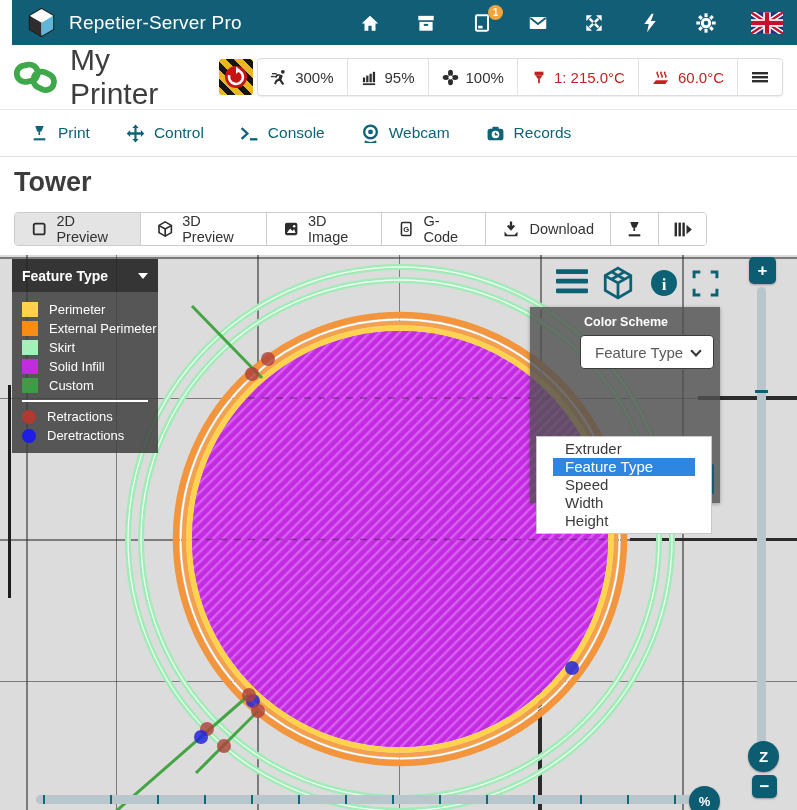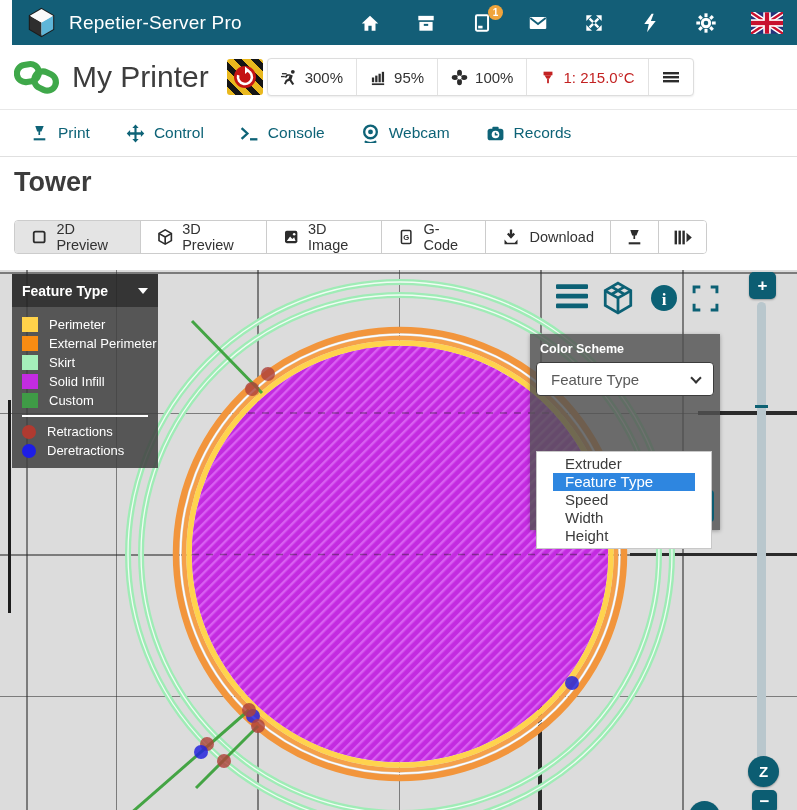--- a/index.html
+++ b/index.html
@@ -28,21 +28,21 @@
           font-size:15px; color:#333; cursor:pointer; white-space:nowrap; }
   .pill:last-child { border-right:none; }
   .pill.red { color:#c32222; }
 
   
   .tabs { height:47px; display:flex; align-items:center; gap:36px; padding:0 30px; border-bottom:1px solid #e0e0e0; }
   .tab { display:flex; align-items:center; gap:9px; color:#0e6377; font-size:15.5px; cursor:pointer; }
 
   
   .job-title { font-size:27px; font-weight:bold; color:#3c3c3c; padding:10px 14px 6px; }
-  .btn-group { display:flex; margin:16px 14px; width:693px; border:1px solid #ccc; border-radius:4px; overflow:hidden; height:34px; background:#fff; }
+  .btn-group { display:flex; margin:8px 14px; width:693px; border:1px solid #ccc; border-radius:4px; overflow:hidden; height:34px; background:#fff; }
   .vbtn { display:flex; align-items:center; gap:9px; padding:0 16px; font-size:14.5px; color:#333;
           border-right:1px solid #ccc; cursor:pointer; background:#fff; }
   .vbtn:last-child { border-right:none; }
   .vbtn.active { background:#e4e4e4; }
   .vbtn.icon-only { padding:0 14px; }
 
   
   .preview { position:relative; margin-top:9px; width:797px; height:565px; overflow:hidden;
              background-color:#dcdcdc;
              background-image:
@@ -60,22 +60,22 @@
   .legend-body { background:rgba(66,66,66,.87); padding:8px 0 8px 10px; }
   .lrow { display:flex; align-items:center; gap:11px; height:19px; }
   .lswatch { width:16px; height:15px; flex:0 0 aupx; }
   .lcirc { width:14px; height:14px; border-radius:50%; }
   .ldiv { border-top:2px solid #fff; margin:5px 10px 5px 0; }
 
   
   .ptool { position:absolute; top:13px; z-index:3; cursor:pointer; }
 
   
-  .cs-panel { position:absolute; left:530px; top:64px; width:190px; height:196px; background:rgba(82,82,82,.82);
-              z-index:4; box-shadow:0 1px 4px rgba(0,0,0,.3); }
+  .cs-panel { position:absolute; left:530px; top:52px; width:190px; height:196px; background:rgba(82,82,82,.82);
+              z-index:4; box-shadow:0 1px 4px rgba(0,0,0,.3);padding-left:44px; }
   .cs-label { color:#fff; font-size:12.5px; font-weight:bold; padding:8px 10px 6px; }
   .cs-select { position:relative; margin:0 6px; height:34px; background:#fff; border:1px solid #3c3c3c; border-radius:4px;
                display:flex; align-items:center; padding:0 14px; font-size:15px; color:#5a5a5a; cursor:pointer; }
   .cs-chevron { position:absolute; right:13px; top:11px; width:8px; height:8px; border-right:2px solid #333;
                 border-bottom:2px solid #333; transform:rotate(45deg); }
   .cs-list { position:absolute; left:6px; right:8px; top:121px; background:#fff; border:1px solid #c8c8c8;
              padding:3px 16px; z-index:5; }
   .cs-opt { height:18px; line-height:18px; padding-left:12px; font-size:15px; color:#3c3c3c; cursor:pointer; }
   .cs-opt.sel { background:#2e86e0; color:#fff; }
   .cs-btn { position:absolute; left:6px; right:6px; top:156px; height:32px; background:#0c5d72; border:none; border-radius:4px;
@@ -248,20 +248,31 @@
     <div class="pill red">
       <svg viewBox="0 0 18 18" width="16" height="16">
           <g fill="#c32222">
             <rect x="4" y="3" width="10" height="4"></rect>
             <path d="M5 7 h8 l-2.5 4 h-3 Z"></path>
             <rect x="8" y="11" width="2" height="5"></rect>
           </g>
         </svg>
       <span>1: 215.0°C</span>
     </div>
+    <div class="pill red">
+      <svg viewBox="0 0 20 18" width="19" height="17">
+          <path d="M4 12 h13 l-3 4 H1 Z" fill="#c32222"></path>
+          <g fill="none" stroke="#c32222" stroke-width="1.5">
+            <path d="M6 9 q1.5-1.5 0-3 q-1.5-1.5 0-3"></path>
+            <path d="M10 9 q1.5-1.5 0-3 q-1.5-1.5 0-3"></path>
+            <path d="M14 9 q1.5-1.5 0-3 q-1.5-1.5 0-3"></path>
+          </g>
+        </svg>
+      <span>60.0°C</span>
+    </div>
     <div class="pill">
       <svg viewBox="0 0 18 18" width="18" height="18">
           <g fill="#2c2c2c">
             <rect x="1" y="4" width="16" height="2.4"></rect>
             <rect x="1" y="8" width="16" height="2.4"></rect>
             <rect x="1" y="12" width="16" height="2.4"></rect>
           </g>
         </svg>
     </div>
   </div>

